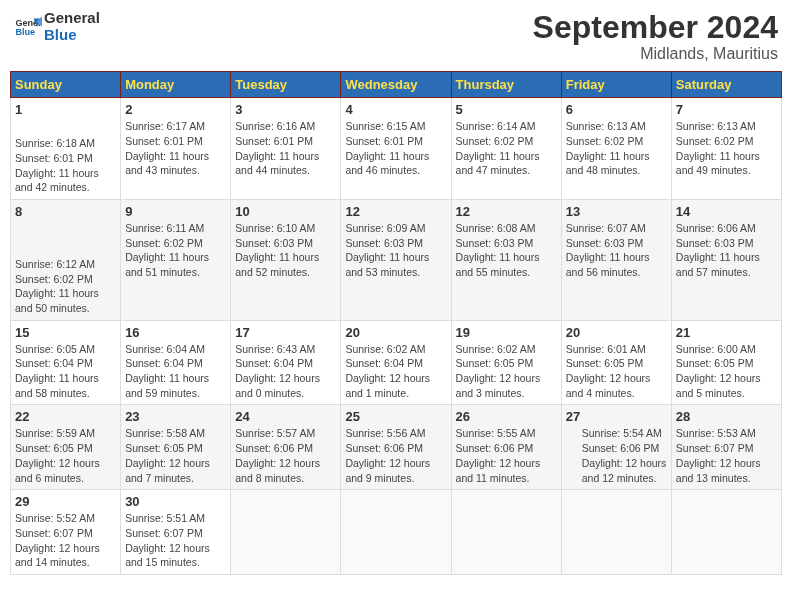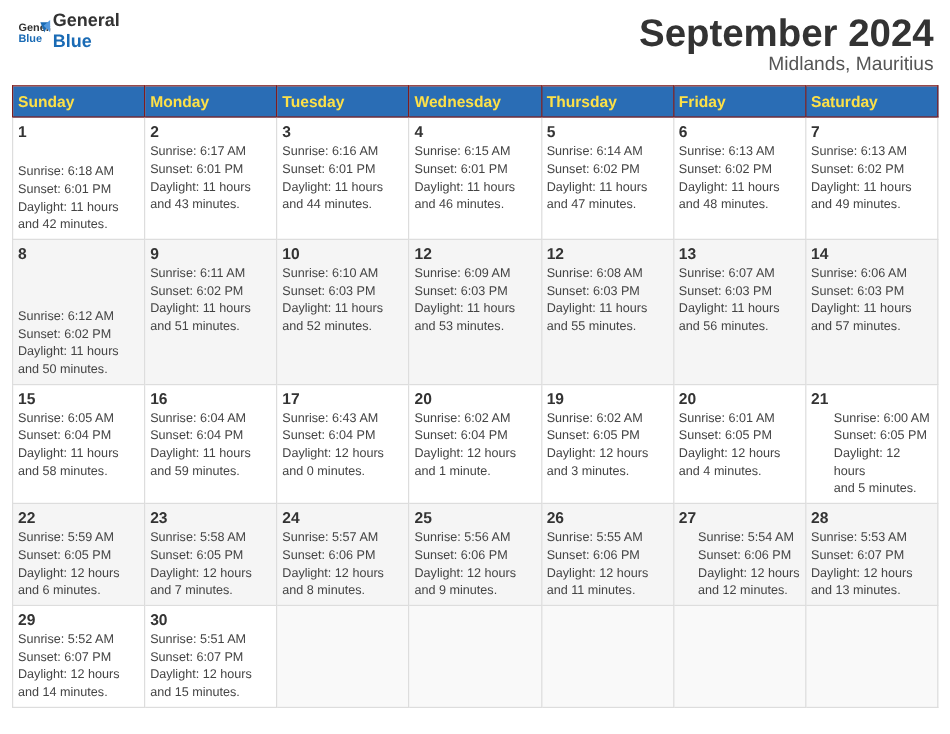--- a/index.html
+++ b/index.html
@@ -258,21 +258,21 @@
         </td>
         <td>
           <span class="day-number">20</span>
           <div class="day-info" style="white-space: pre-line;">Sunrise: 6:01 AM
 Sunset: 6:05 PM
 Daylight: 12 hours
 and 4 minutes.</div>
         </td>
         <td>
           <span class="day-number">21</span>
-          <div class="day-info" style="white-space: pre-line; margin-left: 19px;">Sunrise: 6:00 AM
+          <div class="day-info" style="white-space: pre-line;">Sunrise: 6:00 AM
 Sunset: 6:05 PM
 Daylight: 12 hours
 and 5 minutes.</div>
         </td>
       </tr>
       <tr>
         <td>
           <span class="day-number">22</span>
           <div class="day-info" style="white-space: pre-line;">Sunrise: 5:59 AM
 Sunset: 6:05 PM

